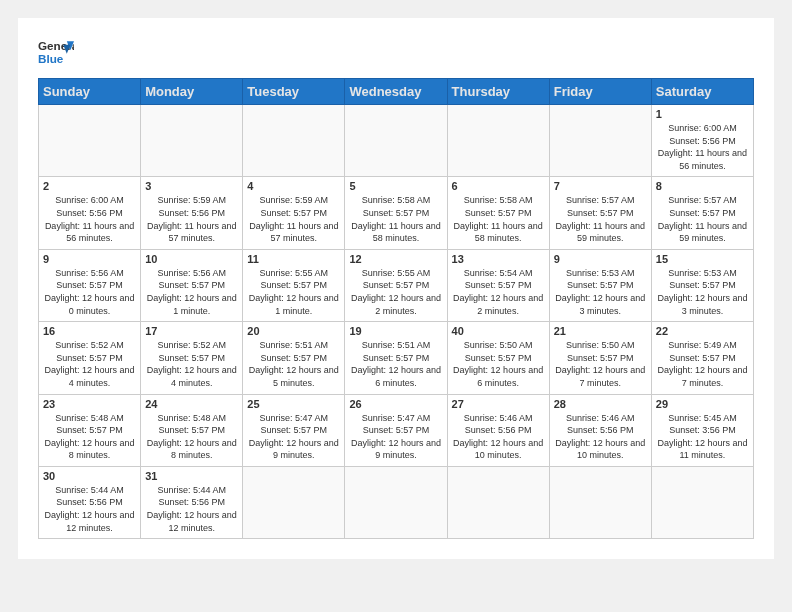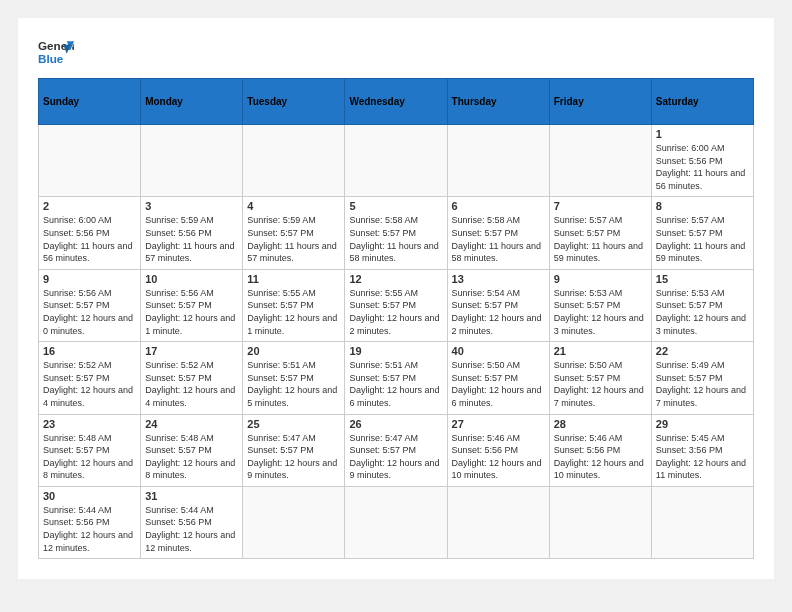--- a/index.html
+++ b/index.html
@@ -44,24 +44,24 @@
       font-size: 13px;
       color: #555;
     }
     .calendar {
       width: 100%;
       border-collapse: collapse;
       border: 1px solid #ccc;
     }
     .calendar th {
       background: #2176c7;
-      color: #000000;
-      font-size: 10px;
+      color: #e5e5e5;
+      font-size: 13px;
       font-weight: bold;
-      padding: 17px 4px;
+      padding: 5px 4px;
       text-align: left;
       border: 1px solid #1a60a8;
     }
     .calendar td {
       width: calc(100%/7);
       vertical-align: top;
       border: 1px solid #ccc;
       padding: 3px 4px 4px;
       background: #fff;
       font-size: 9.5px;
@@ -75,20 +75,21 @@
     .day-num {
       font-size: 11px;
       font-weight: bold;
       display: block;
       margin-bottom: 2px;
     }
     .day-info {
       font-size: 9px;
       line-height: 1.4;
       color: #333;
+      text-align: center;
     }
   </style>
 </head>
 <body>
 
 <div class="page">
   <div class="header">
     <div class="logo">
       <svg class="logo-icon" viewBox="0 0 40 40">
         <text x="0" y="18" font-size="13" font-weight="bold" fill="#333" font-family="Arial">General</text>

